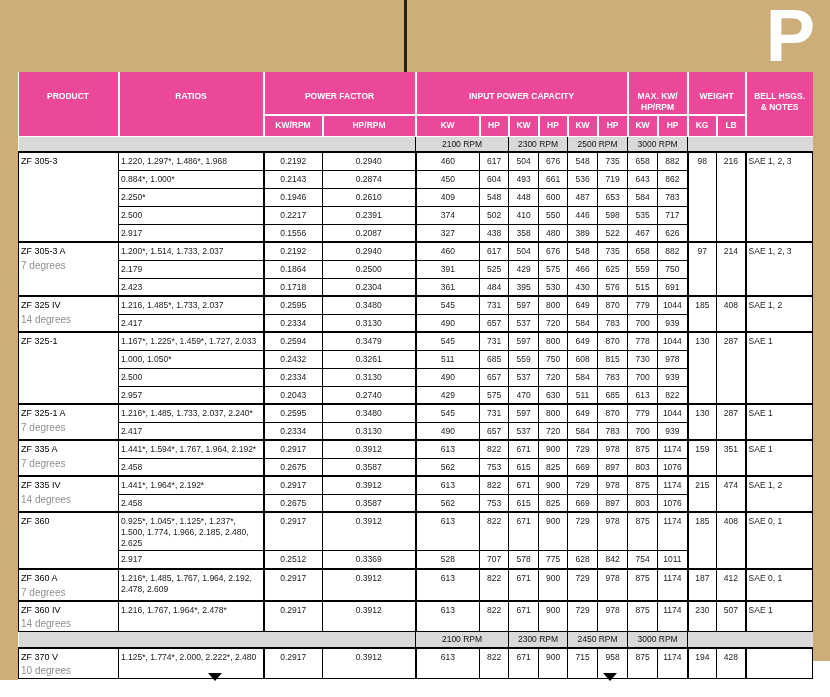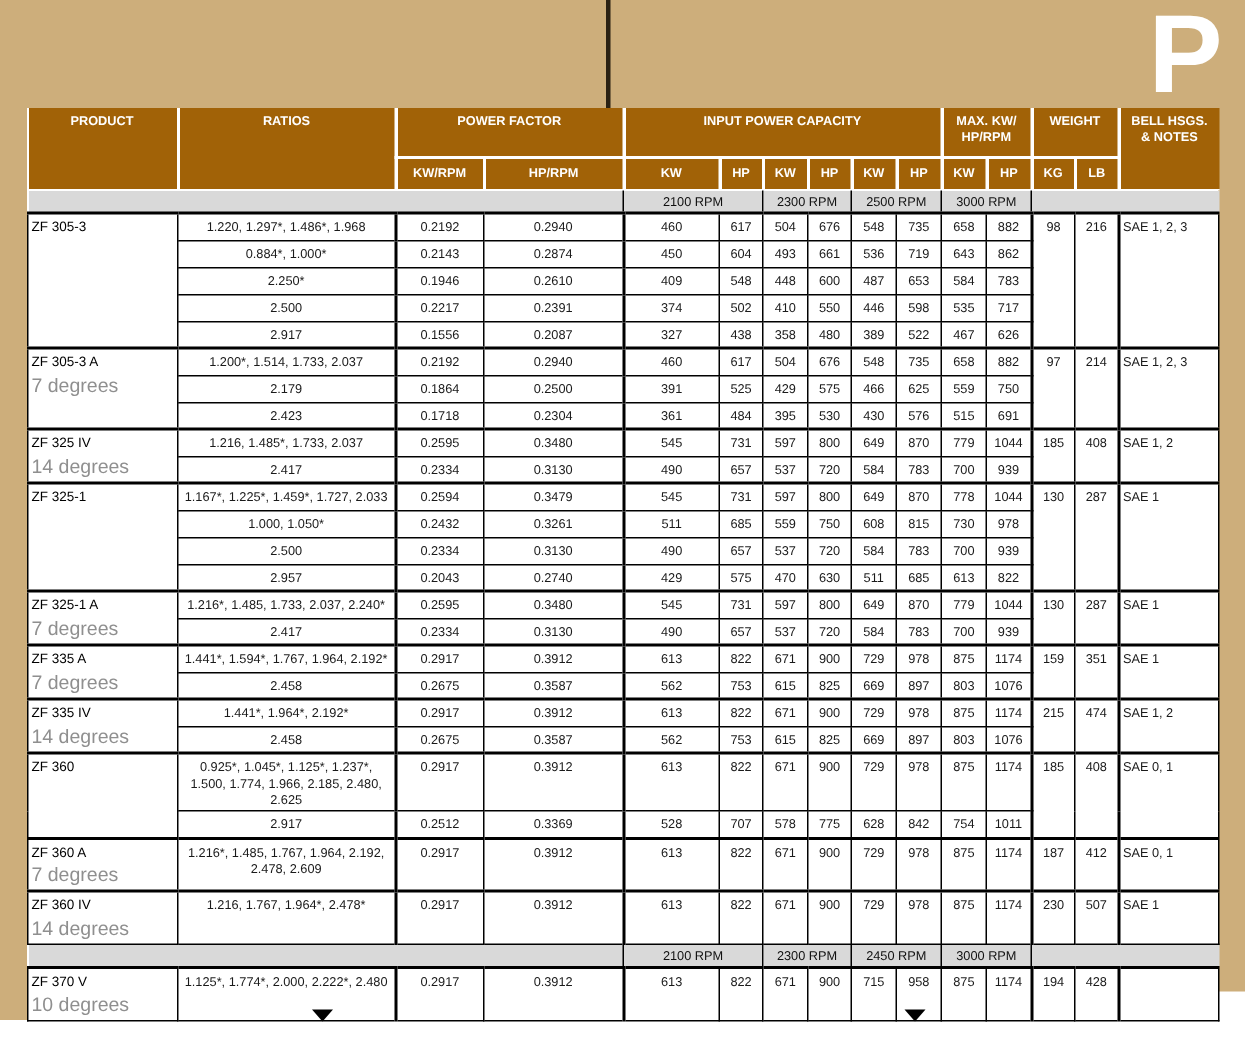--- a/index.html
+++ b/index.html
@@ -15,39 +15,39 @@
   .page-title { position:absolute; left:18px; top:7px; color:#ffffff; font-weight:bold;
                 font-size:20px; line-height:25px; letter-spacing:0.6px; white-space:pre-line; }
   .corner-letter { position:absolute; right:15px; top:0; color:#ffffff; font-weight:bold;
                    font-size:74px; line-height:72px; }
 
   
   table.spec { position:absolute; left:18px; top:72px; width:794px; border-collapse:collapse;
                table-layout:fixed; }
   .spec th, .spec td { box-sizing:border-box; overflow:hidden; }
 
-  .spec thead th { background:#a16207; color:#ffffff; font-weight:bold; font-size:8.5px;
+  .spec thead th { background:#ec4899; color:#ffffff; font-weight:bold; font-size:8.5px;
                    border:2px solid #ffffff; border-bottom:1px solid #ffffff;
-                   vertical-align:top; padding:3px 2px 2px 2px; text-align:center; line-height:1.25; }
+                   vertical-align:top; padding:19px 2px 2px 2px; text-align:center; line-height:1.25; }
   .spec tr.h1 th { height:33px; border-top:none; }
   .spec tr.h2 th { height:21px; padding-top:4px; }
   .spec tr.h1 th:first-child, .spec tr.h2 th:first-child { border-left:none; }
   .spec tr.h1 th:last-child { border-right:none; }
   th.th-product { text-align:left; padding-left:4px; }
   .pre { white-space:pre-line; }
 
   .spec tbody td { background:#ffffff; border:1px solid #000000; font-size:8.5px; color:#1a1a1a;
                    vertical-align:top; padding:3px 2px 1px 2px; line-height:1.3; }
   .spec tbody tr { height:18px;margin-left:42px; }
   .spec tbody tr.gs td { border-top:2px solid #000000; }
 
   td.product { text-align:left; padding-left:4px; }
   td.product .pname { font-weight:normal; font-size:9px; color:#000; }
-  td.product .psub  { font-size:13px; color:#8f8f8f; margin-top:1px; }
-  td.ratios  { text-align:center; padding-left:5px; padding-right:3px; }
+  td.product .psub  { font-size:10px; color:#8f8f8f; margin-top:1px; }
+  td.ratios  { text-align:left; padding-left:5px; padding-right:3px; }
   td.pf      { text-align:center; }
   td.num     { text-align:center; }
   td.numf    { text-align:center; padding-right:8px; }
   td.kgv, td.lbv { text-align:center; }
   td.notes   { font-size:7px; text-align:left; padding-left:4px; padding-top:4px; }
 
   
   .bl2 { border-left-width:2px !important; }
 
   

